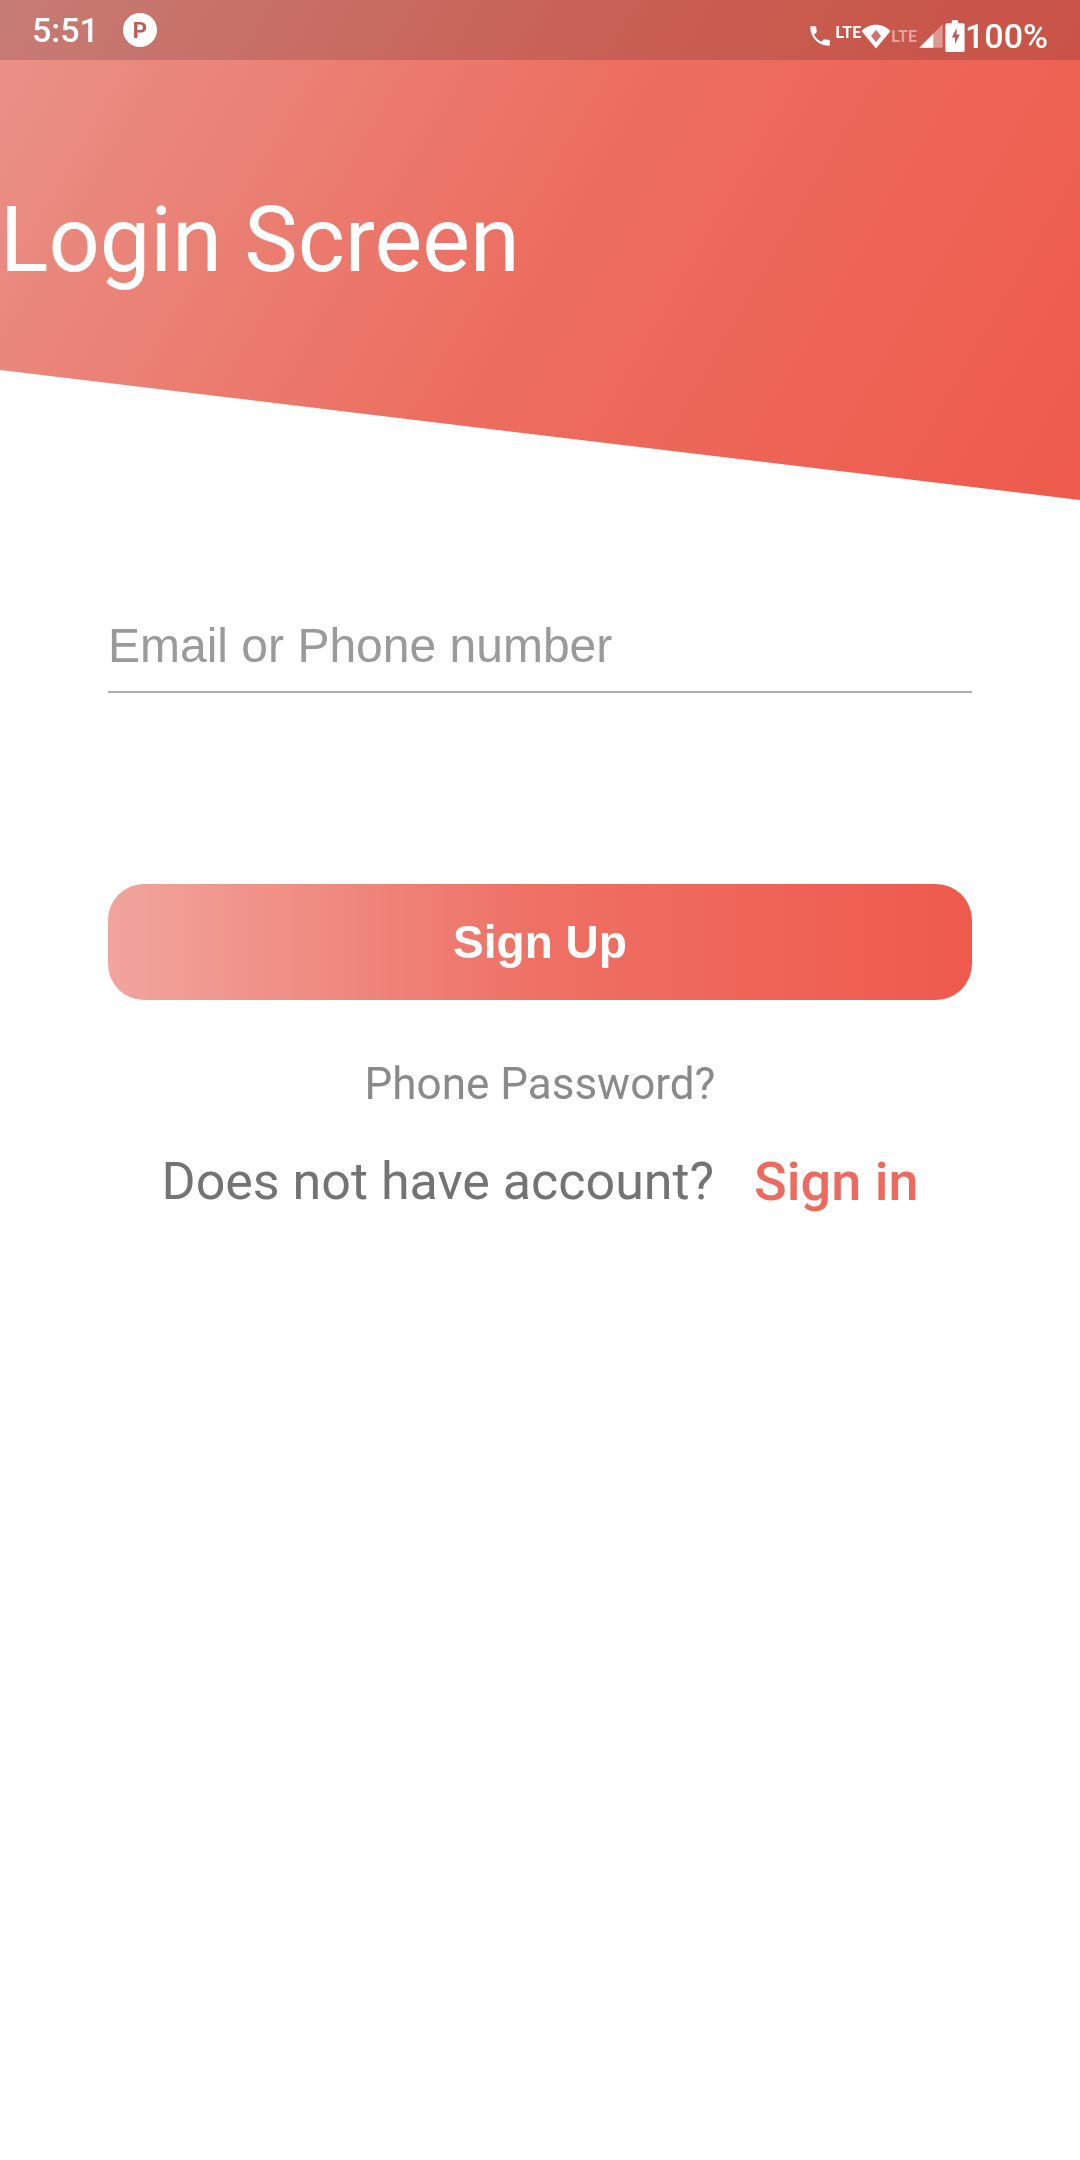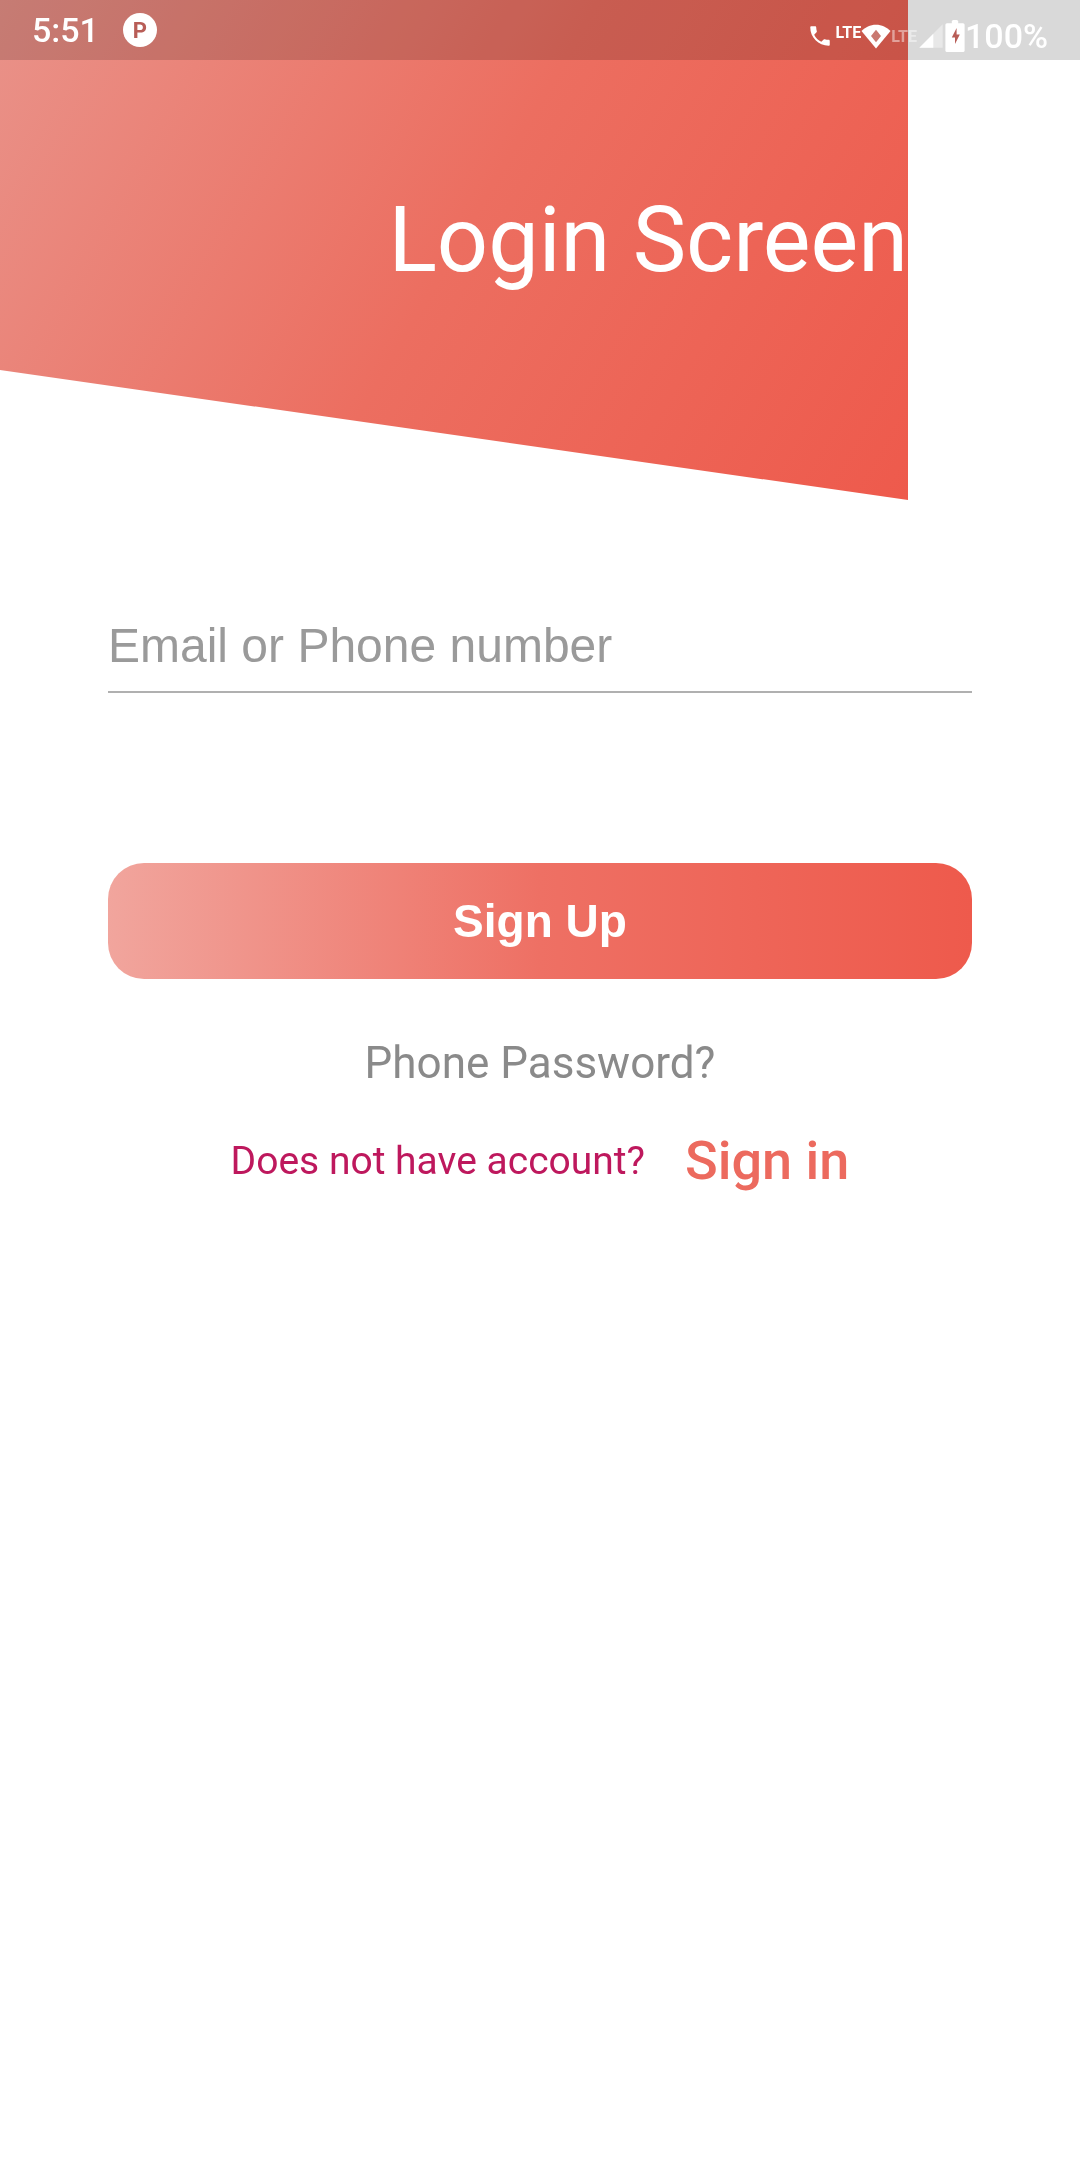--- a/index.html
+++ b/index.html
@@ -89,43 +89,43 @@
       fill: #ffffff;
     }
     .battery-text {
       font-size: 34px;
       font-weight: 500;
     }
     .header-banner {
       position: absolute;
       top: 0;
       left: 0;
-      width: 908px;
+      width: 1080px;
       height: 500px;
       background: linear-gradient(120deg, #e99289 0%, #ec6e60 50%, #ee5a4c 100%);
       clip-path: polygon(0 0, 100% 0, 100% 100%, 0 74%);
       display: flex;
       align-items: center;
-      justify-content: flex-end;
+      justify-content: flex-start;
     }
     .header-title {
       color: #ffffff;
       font-size: 90px;
       font-weight: 400;
       margin-top: -20px;
     }
     .form-container {
       position: absolute;
       top: 600px;
       left: 0;
       right: 0;
       padding: 0 108px;
     }
     .input-group {
-      margin-bottom: 60px;
+      margin-bottom: 81px;
       position: relative;
     }
     .text-input {
       width: 100%;
       border: none;
       border-bottom: 2px solid #b0b0b0;
       font-size: 48px;
       padding: 18px 0;
       color: #333;
       background: transparent;
@@ -154,22 +154,22 @@
       cursor: pointer;
     }
     .signin-row {
       display: flex;
       justify-content: center;
       align-items: center;
       gap: 40px;
       margin-top: 40px;
     }
     .signin-prompt {
-      color: #be185d;
-      font-size: 39px;
+      color: #737373;
+      font-size: 52px;
     }
     .signin-link {
       color: #ec6a5e;
       font-size: 54px;
       font-weight: 500;
       cursor: pointer;
     }
   </style>
 </head>
 <body>

